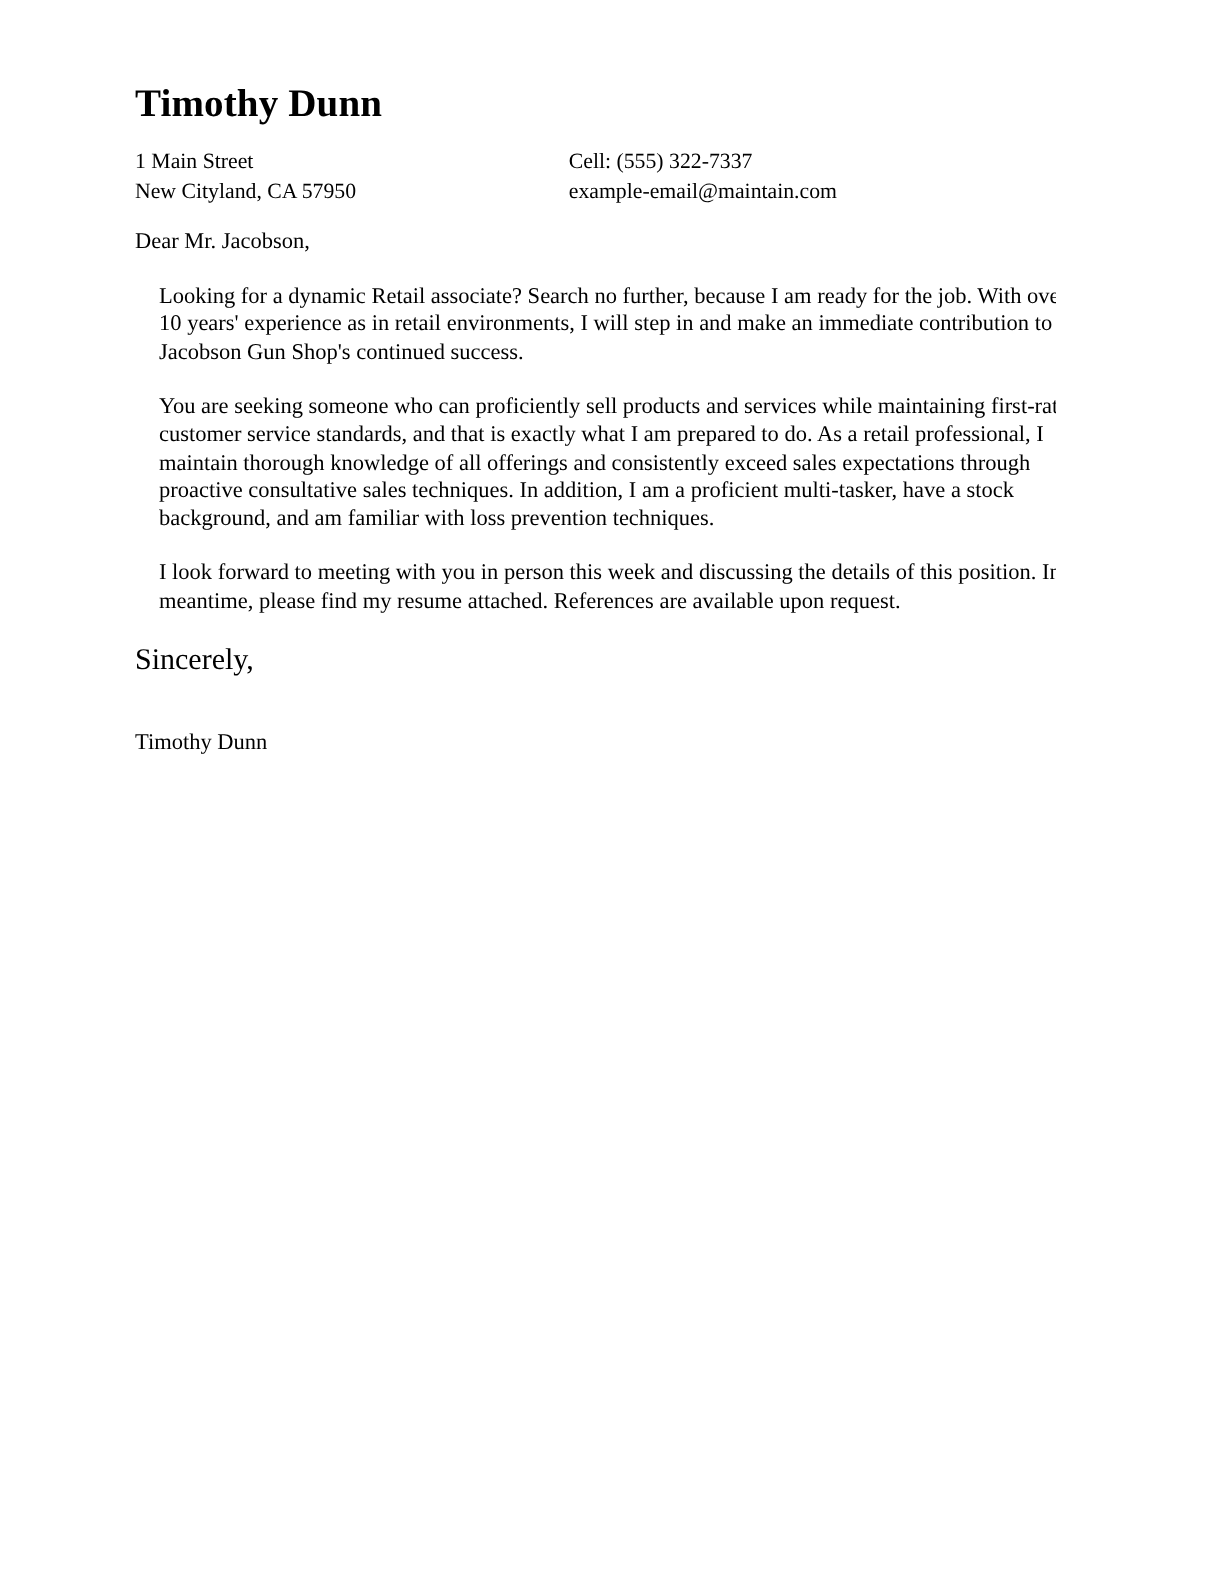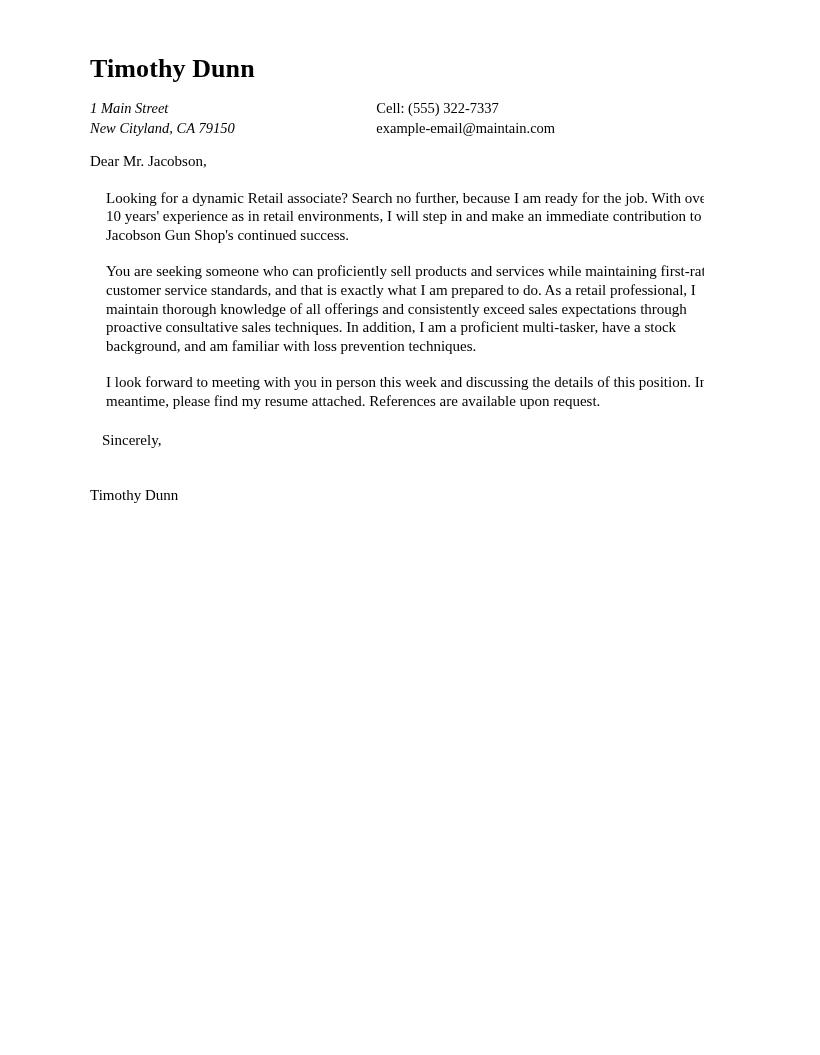--- a/index.html
+++ b/index.html
@@ -53,43 +53,42 @@
     font-size: 14.5px;
     line-height: 20px;
   }
   .contact-block td {
     padding: 0;
     vertical-align: top;
     white-space: nowrap;
   }
   .contact-left {
     text-align: left;
-    font-style: italic;
   }
   .contact-right {
   }
 
   
   .salutation {
     font-size: 15px;
     line-height: 19px;
     margin: 10px 0 0 0;
   }
 
   .body-paragraph {
     font-size: 15px;
     line-height: 18.6px;
     margin: 18px 0 0 16px;
     text-align: left;
   }
 
   .closing {
-    font-size: 15px;
+    font-size: 20px;
     line-height: 19px;
-    margin: 20px 0 0 12px;
+    margin: 20px 0 0 0;
   }
 
   .signature-space {
     height: 36px;
   }
 
   .signature-name {
     font-size: 15px;
     line-height: 19px;
     margin: 0;
@@ -104,21 +103,21 @@
     <div class="letterhead">
       <h1 class="applicant-name">Timothy Dunn</h1>
 
       <table class="contact-block">
         <tbody>
             <tr>
           <td class="contact-left">1 Main Street</td>
           <td class="contact-right">Cell: (555) 322-7337</td>
         </tr>
         <tr>
-          <td class="contact-left">New Cityland, CA 79150</td>
+          <td class="contact-left">New Cityland, CA 57950</td>
           <td class="contact-right">example-email@maintain.com</td>
         </tr>
       </tbody>
         </table>
     </div>
 
     <p class="salutation">Dear Mr. Jacobson,</p>
 
     <p class="body-paragraph">Looking for a dynamic Retail associate? Search no further, because I am ready for the job. With over 10 years' experience as in retail environments, I will step in and make an immediate contribution to Jacobson Gun Shop's continued success.</p>
 

